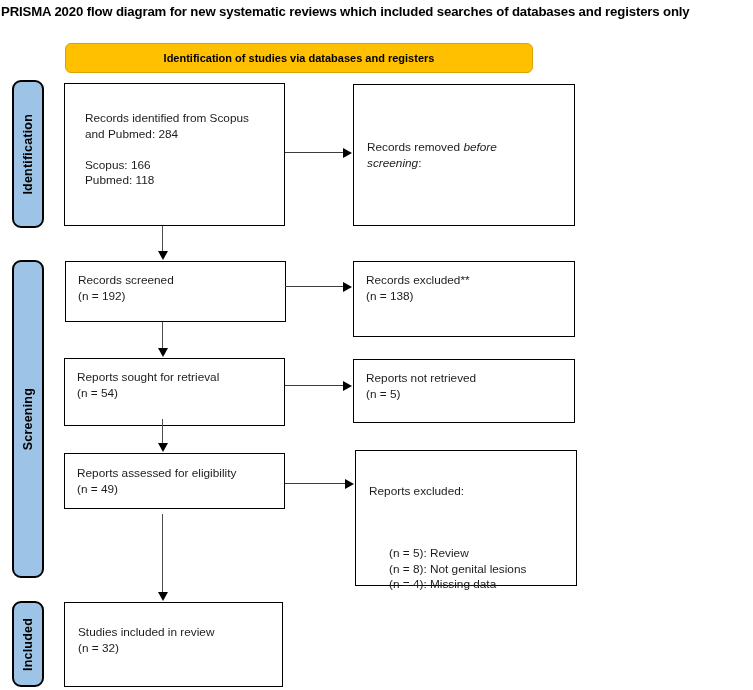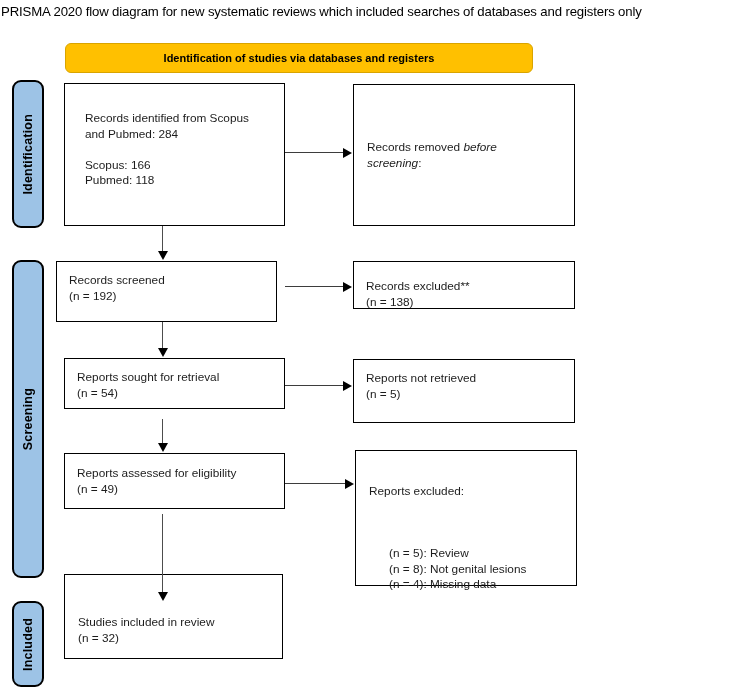--- a/index.html
+++ b/index.html
@@ -2,21 +2,21 @@
 <html><head>
 <meta charset="utf-8">
 <style>
   html,body{margin:0;padding:0;background:#fff;}
   .canvas{
     position:relative;width:753px;height:690px;background:#ffffff;overflow:hidden;
     font-family:"Liberation Sans","DejaVu Sans",sans-serif;color:#1c1c1c;
   }
   .title{
     position:absolute;left:1px;top:4px;width:655px;
-    font-size:13.2px;font-weight:normal;letter-spacing:-0.15px;white-space:nowrap;color:#000;
+    font-size:13.2px;font-weight:bold;letter-spacing:-0.15px;white-space:nowrap;color:#000;
   }
   .banner{
     position:absolute;left:65px;top:43px;width:468px;height:30px;box-sizing:border-box;
     background:#FFC000;border:1.6px solid #D9A400;border-radius:6px;
     display:flex;align-items:center;justify-content:center;
     font-size:11px;font-weight:bold;color:#000;
   }
   .stage{
     position:absolute;box-sizing:border-box;background:#9DC3E6;border:2px solid #000;border-radius:9px;
     display:flex;align-items:center;justify-content:center;
@@ -62,37 +62,37 @@
   <div class="stage" style="left:12px;top:601px;width:32px;height:86px;">
     <span>Included</span>
   </div>
 
   <div class="box" style="left:64px;top:83px;width:221px;height:143px;padding:27px 8px 0 20px;">Records identified from Scopus
 and Pubmed: 284
 
 Scopus: 166
 Pubmed: 118</div>
 
-  <div class="box" style="left:56px;top:261px;width:221px;height:61px;padding:11px 9px 0 12px;">Records screened
+  <div class="box" style="left:65px;top:261px;width:221px;height:61px;padding:11px 9px 0 12px;">Records screened
 (n = 192)</div>
 
-  <div class="box" style="left:64px;top:358px;width:221px;height:51px;padding:11px 24px 0 12px;">Reports sought for retrieval
+  <div class="box" style="left:64px;top:358px;width:221px;height:68px;padding:11px 24px 0 12px;">Reports sought for retrieval
 (n = 54)</div>
 
   <div class="box" style="left:64px;top:453px;width:221px;height:56px;padding:12px 8px 0 12px;">Reports assessed for eligibility
 (n = 49)</div>
 
-  <div class="box" style="left:64px;top:574px;width:219px;height:85px;padding:40px 8px 0 13px;">Studies included in review
+  <div class="box" style="left:64px;top:602px;width:219px;height:85px;padding:22px 8px 0 13px;">Studies included in review
 (n = 32)</div>
 
   <div class="box" style="left:353px;top:84px;width:222px;height:142px;padding:24px 8px 0 13px;">
     <div style="width:162px;"><span>Records removed </span><span class="em">before screening</span><span>:</span></div>
   </div>
 
-  <div class="box" style="left:353px;top:261px;width:222px;height:48px;padding:17px 8px 0 12px;">Records excluded**
+  <div class="box" style="left:353px;top:261px;width:222px;height:76px;padding:11px 8px 0 12px;">Records excluded**
 (n = 138)</div>
 
   <div class="box" style="left:353px;top:359px;width:222px;height:64px;padding:11px 8px 0 12px;">Reports not retrieved
 (n = 5)</div>
 
   <div class="box" style="left:355px;top:450px;width:222px;height:136px;padding:2px 8px 0 13px;">
     <div>Reports excluded:</div>
     <div class="detail" style="margin:15.5px 0 0 20px;">(n = 5): Review
 (n = 8): Not genital lesions
 (n = 4): Missing data</div>

